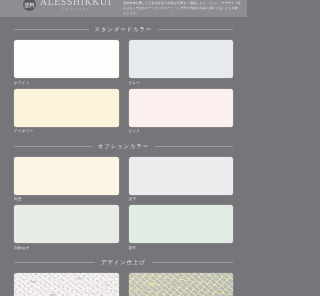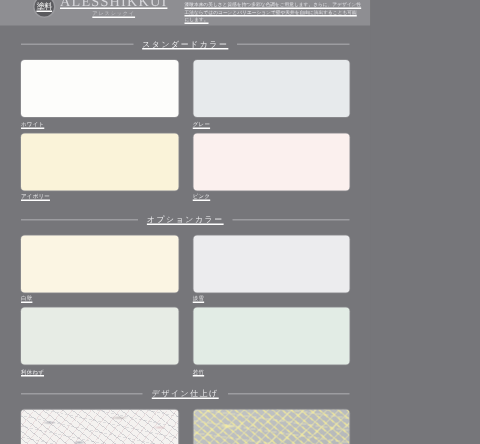--- a/index.html
+++ b/index.html
@@ -17,21 +17,20 @@
     color:#ffffff;
     -webkit-font-smoothing:antialiased;
   }
 
   #page {
     position:relative;
     width:247px;
     height:296px;
     background:#76767a;
     overflow:hidden;
-    text-decoration:underline;
   }
 
   
   .header {
     position:relative;
     height:17px;
     background:#8e8e92;
     display:flex;
     align-items:flex-start;
     padding:0 4px;

